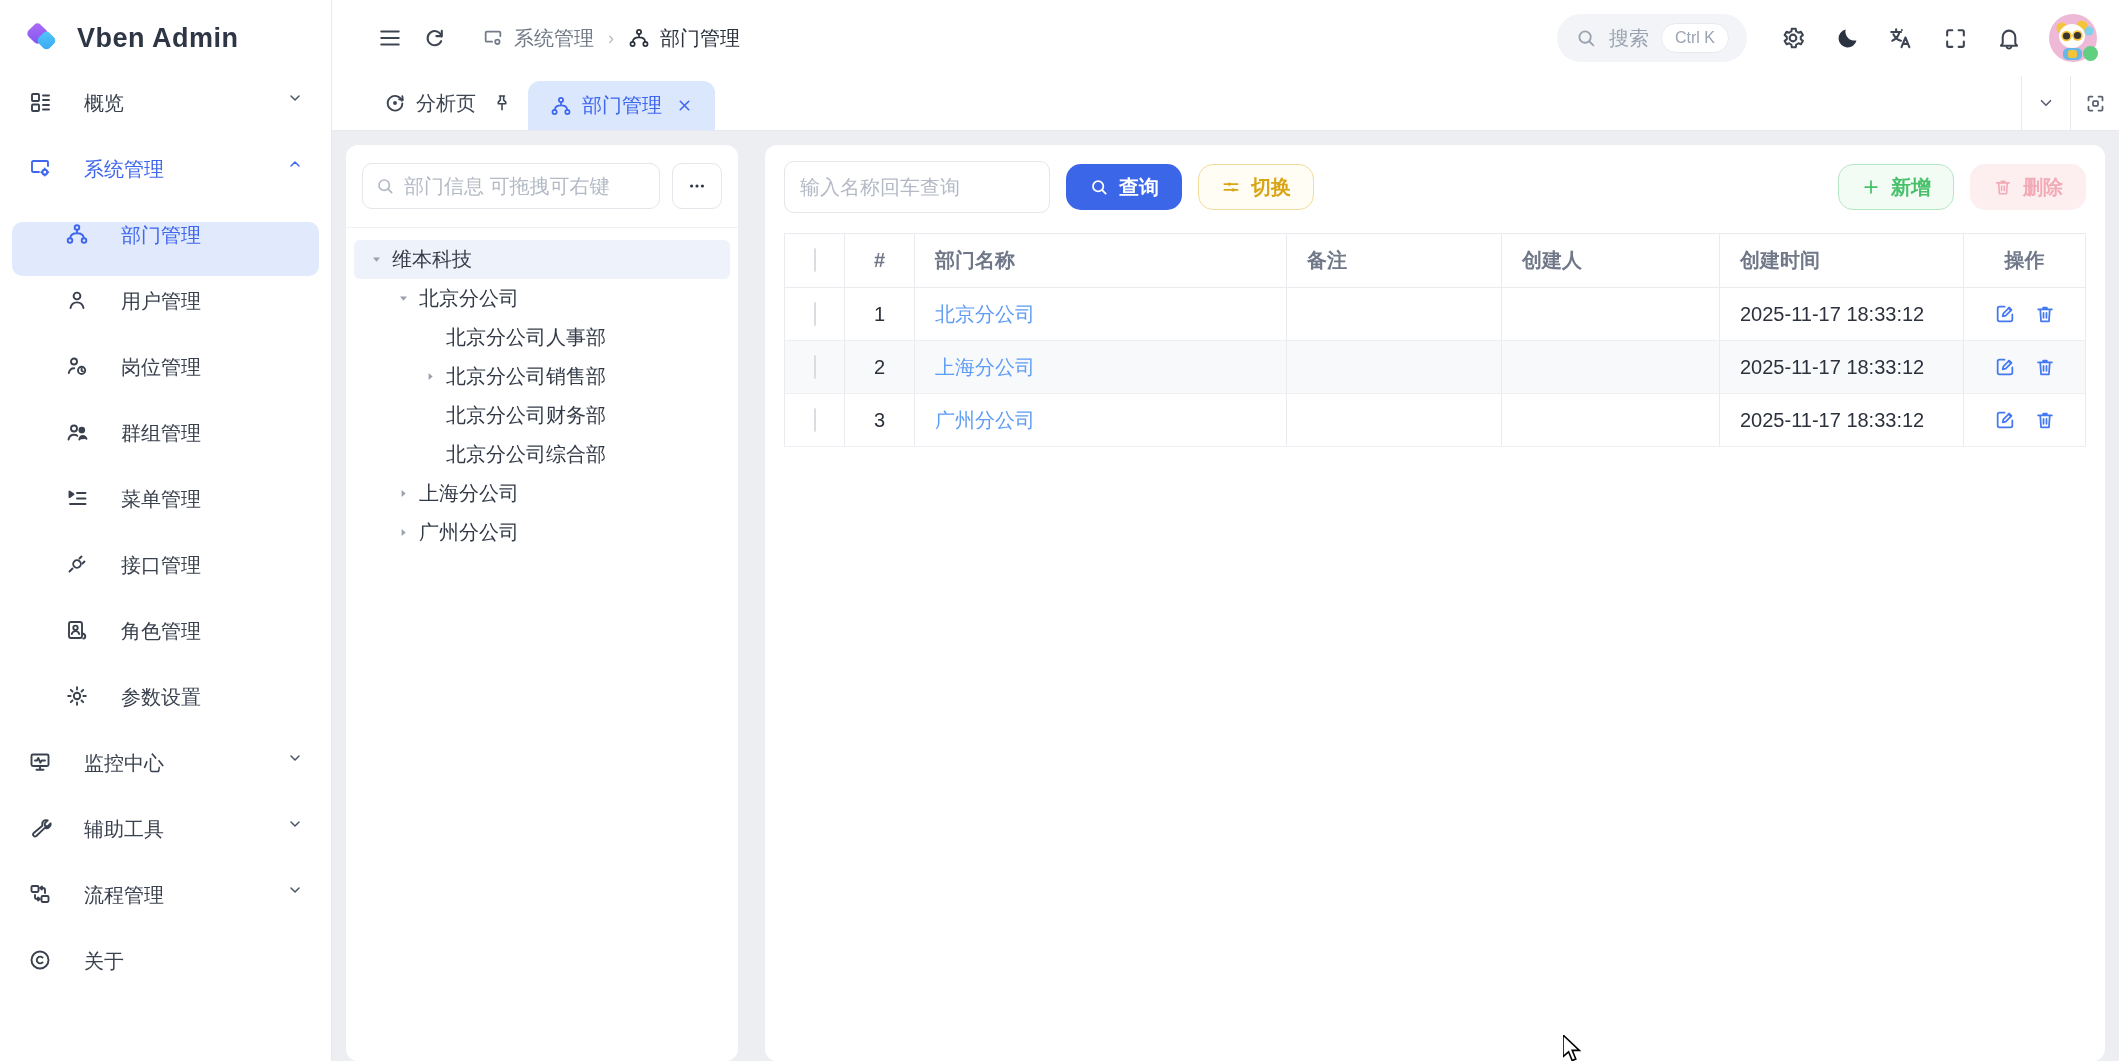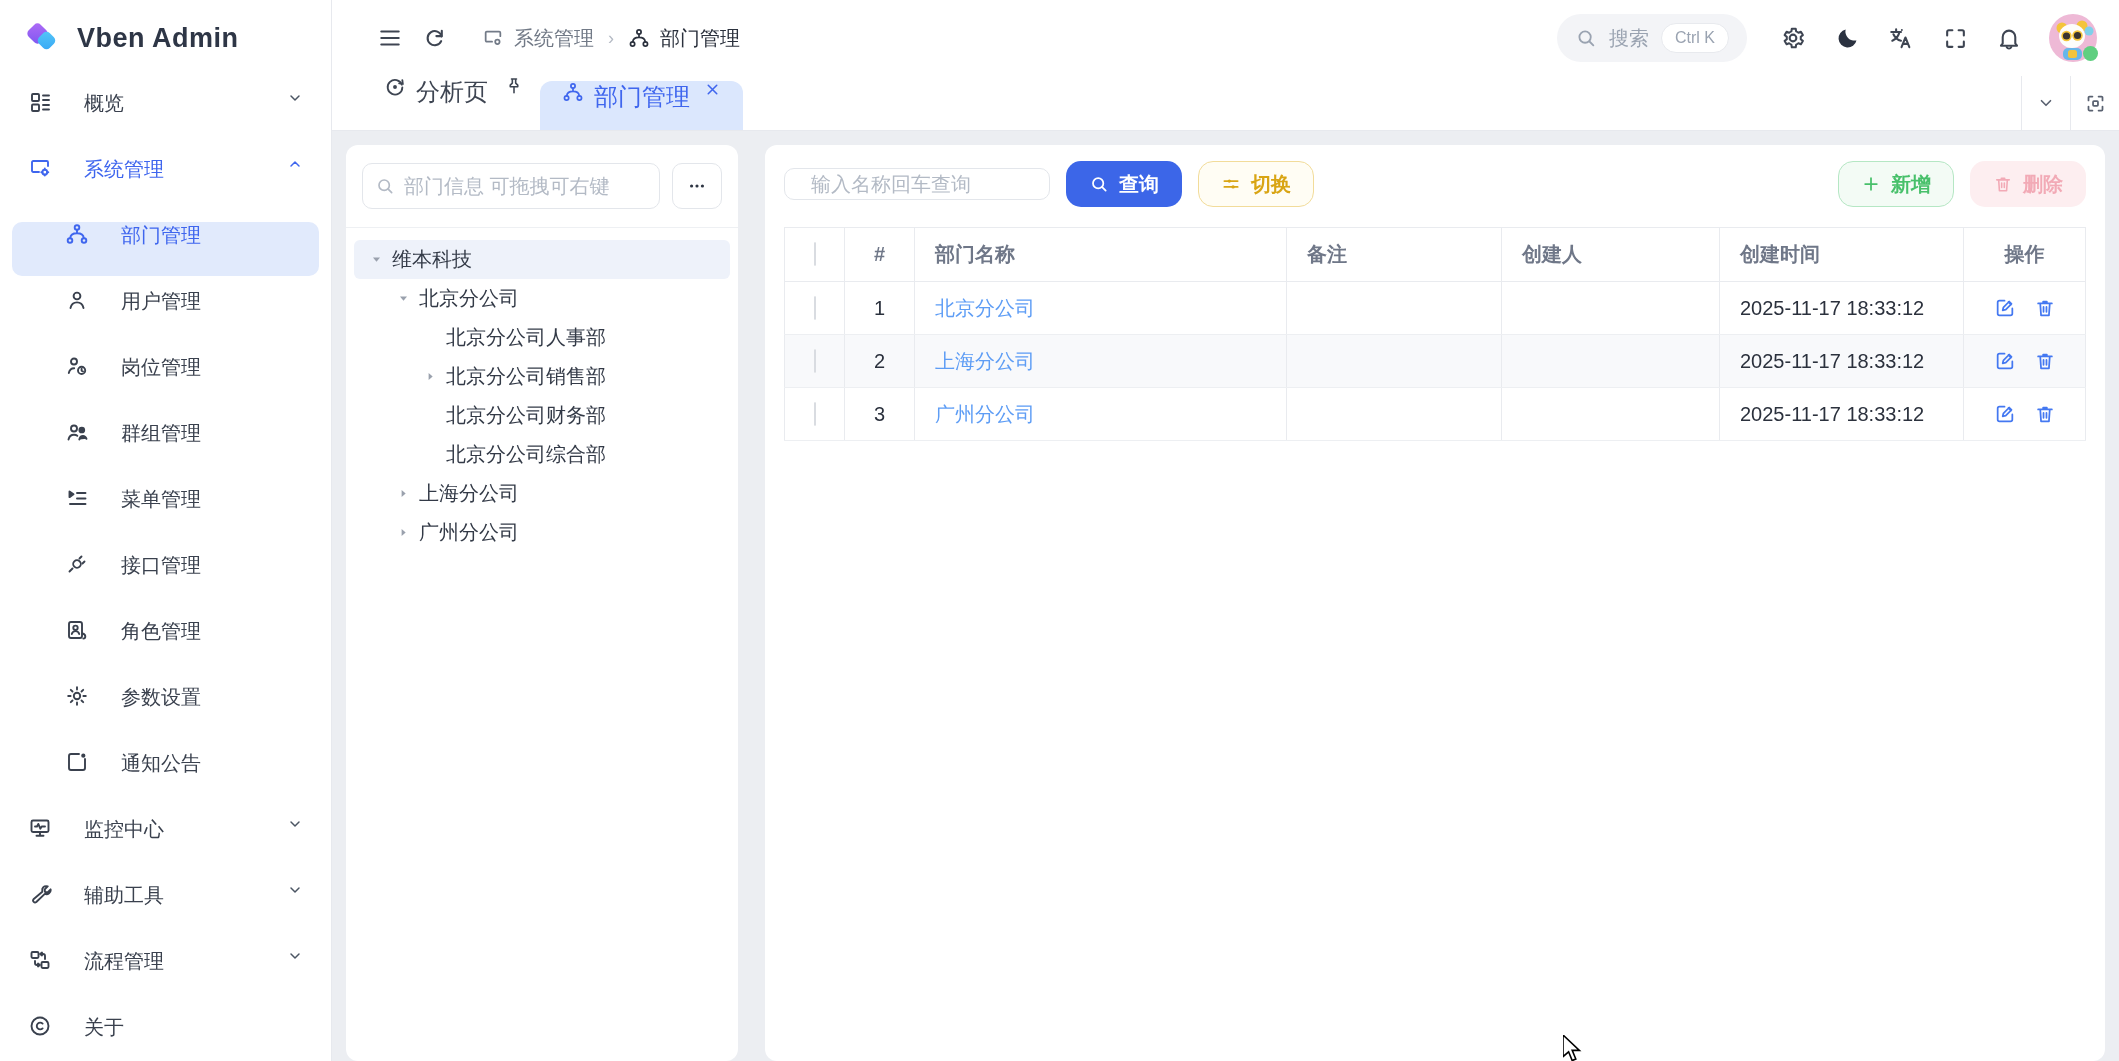--- a/index.html
+++ b/index.html
@@ -39,21 +39,21 @@
   .crumb-sep { color:#b4bac4; font-size:18px; }
   .header-right { margin-left:auto; display:flex; align-items:center; gap:10px; }
   .search-pill { height:48px; min-width:190px; background:#f3f4f7; border-radius:999px; display:flex; align-items:center;
     gap:12px; padding:0 8px 0 18px; color:#9aa3b1; cursor:pointer; margin-right:14px; }
   .search-pill .kbd { background:#fff; border:1px solid #e8eaee; border-radius:999px; padding:5px 13px; font-size:16px; color:#9aa3b1; }
   .avatar-wrap { position:relative; width:48px; height:48px; margin-left:8px; cursor:pointer; flex:none; }
   .status-dot { position:absolute; right:-1px; bottom:1px; width:15px; height:15px; border-radius:50%; background:#5fcf80; }
 
   
   .tabbar { height:55px; background:#fff; border-bottom:1px solid #e7e9ee; display:flex; align-items:stretch; padding-left:36px; flex:none; }
-  .tab { display:flex; gap:10px; padding:0 16px; font-size:24px; color:#3e4552; cursor:pointer; }
+  .tab { display:flex; align-items:center; gap:10px; padding:0 16px; font-size:20px; color:#3e4552; cursor:pointer; }
   .tab .t-icon { display:flex; }
   .tab.active { background:#dbe7fd; color:#3f66ee; border-radius:12px 12px 0 0; margin-top:5px; padding:0 22px; }
   .tab-close { display:flex; margin-left:4px; color:#3f66ee; }
   .pin-icon { display:flex; color:#3e4552; margin-left:6px; }
   .tab-controls { margin-left:auto; display:flex; }
   .tab-ctrl { width:49px; border-left:1px solid #e7e9ee; display:flex; align-items:center; justify-content:center; color:#596170; cursor:pointer; }
 
   
   .content { flex:1; display:flex; gap:27px; padding:14px 14px 0; min-height:0; }
   .card { background:#fff; border-radius:12px; }
@@ -67,21 +67,21 @@
   .more-btn { width:50px; height:46px; border:1px solid #e3e6eb; border-radius:10px; display:flex; align-items:center; justify-content:center; color:#2e3543; cursor:pointer; }
   .tree-body { padding:12px 8px;font-family:Liberation Mono, monospace; }
   .tree-row { height:39px; display:flex; align-items:center; gap:8px; border-radius:6px; cursor:pointer; color:#333a47; }
   .tree-row.selected { background:#eef2fa; }
   .t-caret { width:16px; display:flex; justify-content:center; color:#9aa1ad; flex:none; }
   .lv0 { padding-left:14px; } .lv1 { padding-left:41px; } .lv2 { padding-left:68px; }
 
   
   .table-card { flex:1; min-width:0; display:flex; flex-direction:column; }
   .table-toolbar { display:flex; align-items:center; gap:16px; padding:16px 19px; }
-  .name-input { width:266px; height:32px; border:1px solid #e3e6eb; border-radius:10px; padding:0 26px; font:inherit; color:#333; outline:none; }
+  .name-input { width:266px; height:52px; border:1px solid #e3e6eb; border-radius:10px; padding:0 15px; font:inherit; color:#333; outline:none; }
   .name-input::placeholder { color:#b3bac5; }
   .btn { height:46px; border-radius:15px; display:inline-flex; align-items:center; gap:10px; font-size:20px; padding:0 22px; border:1px solid transparent; cursor:pointer; font-family:inherit; background:none; }
   .btn-primary { background:#3c66e8; color:#fff; font-weight:600; }
   .btn-warn { background:#fffdf4; border-color:#f2dc9a; color:#d9a514; font-weight:600; }
   .btn-success { background:#f3fbf5; border-color:#b5e7c4; color:#47c06a; margin-left:auto; font-weight:600; }
   .btn-danger { background:#fdeef0; color:#f2aab6; font-weight:600; cursor:not-allowed; }
 
   .grid-wrap { margin:4px 19px 0; }
   table.grid { width:100%; border-collapse:collapse; table-layout:fixed; }
   .grid th, .grid td { border-right:1px solid #e9ebef; padding:0 20px; height:53px; }
@@ -238,29 +238,20 @@
       <div class="menu-item child">
         <span class="mi-icon">
           <svg width="24" height="24" viewBox="0 0 24 24" fill="none" stroke="currentColor" stroke-width="1.9" stroke-linecap="round" stroke-linejoin="round">
               <circle cx="12" cy="12" r="3.2"></circle>
               <path d="M12 3.2v2.4M12 18.4v2.4M3.2 12h2.4M18.4 12h2.4M5.8 5.8l1.7 1.7M16.5 16.5l1.7 1.7M18.2 5.8l-1.7 1.7M7.5 16.5l-1.7 1.7"></path>
             </svg>
         </span>
         <span>参数设置</span>
       </div>
 
-      <div class="menu-item child">
-        <span class="mi-icon">
-          <svg width="24" height="24" viewBox="0 0 24 24" fill="none" stroke="currentColor" stroke-width="1.9" stroke-linecap="round" stroke-linejoin="round">
-              <path d="M20 9v9a2 2 0 0 1-2 2H6a2 2 0 0 1-2-2V6a2 2 0 0 1 2-2h8"></path>
-              <circle cx="18.3" cy="5.7" r="2.1" fill="currentColor" stroke="none"></circle>
-            </svg>
-        </span>
-        <span>通知公告</span>
-      </div>
 
       <div class="menu-item">
         <span class="mi-icon">
           <svg width="24" height="24" viewBox="0 0 24 24" fill="none" stroke="currentColor" stroke-width="1.9" stroke-linecap="round" stroke-linejoin="round">
               <rect x="3.5" y="4.5" width="17" height="11.5" rx="1.5"></rect>
               <path d="M7 10.5h2l1.3-2.6 2 4.8 1.4-2.2H17"></path>
               <path d="M12 16v3.2M8.5 19.8h7"></path>
             </svg>
         </span>
         <span>监控中心</span>

